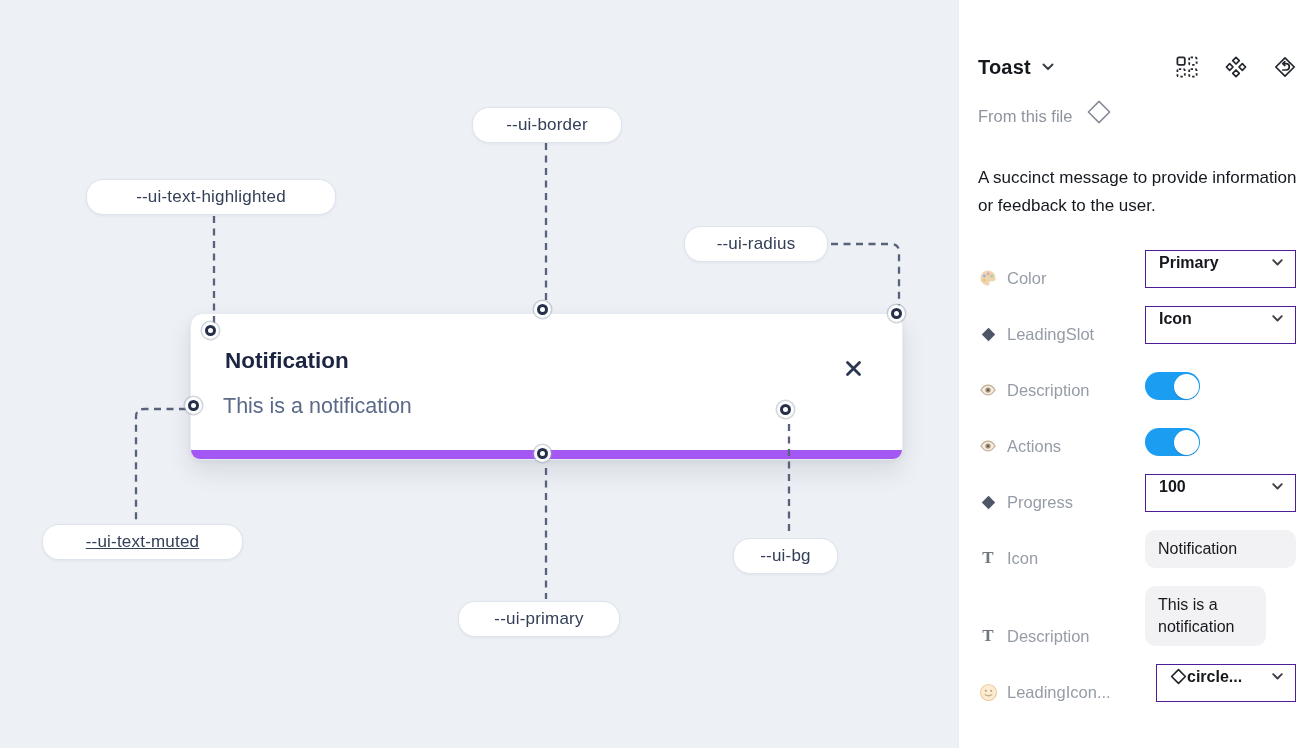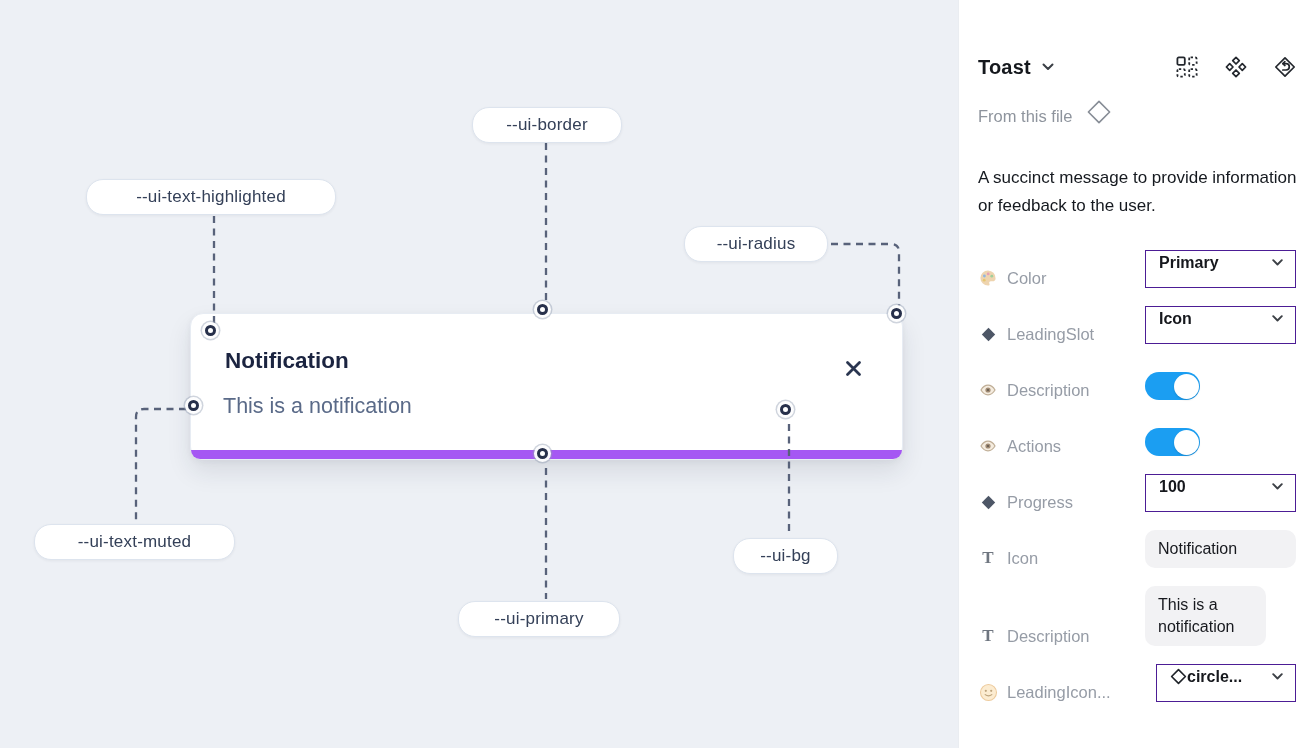--- a/index.html
+++ b/index.html
@@ -92,21 +92,21 @@
     <div class="node-dot" style="left:537px; top:304px;"></div>
     <div class="node-dot" style="left:205px; top:325px;"></div>
     <div class="node-dot" style="left:891px; top:308px;"></div>
     <div class="node-dot" style="left:188px; top:400px;"></div>
     <div class="node-dot" style="left:537px; top:448px;"></div>
     <div class="node-dot" style="left:780px; top:404px;"></div>
 
     <div class="var-pill" style="left:472px; top:107px; width:150px;">--ui-border</div>
     <div class="var-pill" style="left:86px; top:179px; width:250px;">--ui-text-highlighted</div>
     <div class="var-pill" style="left:684px; top:226px; width:144px;text-align:center;">--ui-radius</div>
-    <div class="var-pill" style="left:34px; top:524px; width:201px;">--ui-text-muted</div>
+    <div class="var-pill" style="left:42px; top:524px; width:201px;text-decoration:underline;">--ui-text-muted</div>
     <div class="var-pill" style="left:458px; top:601px; width:162px;">--ui-primary</div>
     <div class="var-pill" style="left:733px; top:538px; width:105px;">--ui-bg</div>
   </div>
 
   <div class="panel">
 
     <div class="panel-header">
       <div class="panel-title">
         <span>Toast</span>
         <svg width="12" height="8" viewBox="0 0 12 8">

